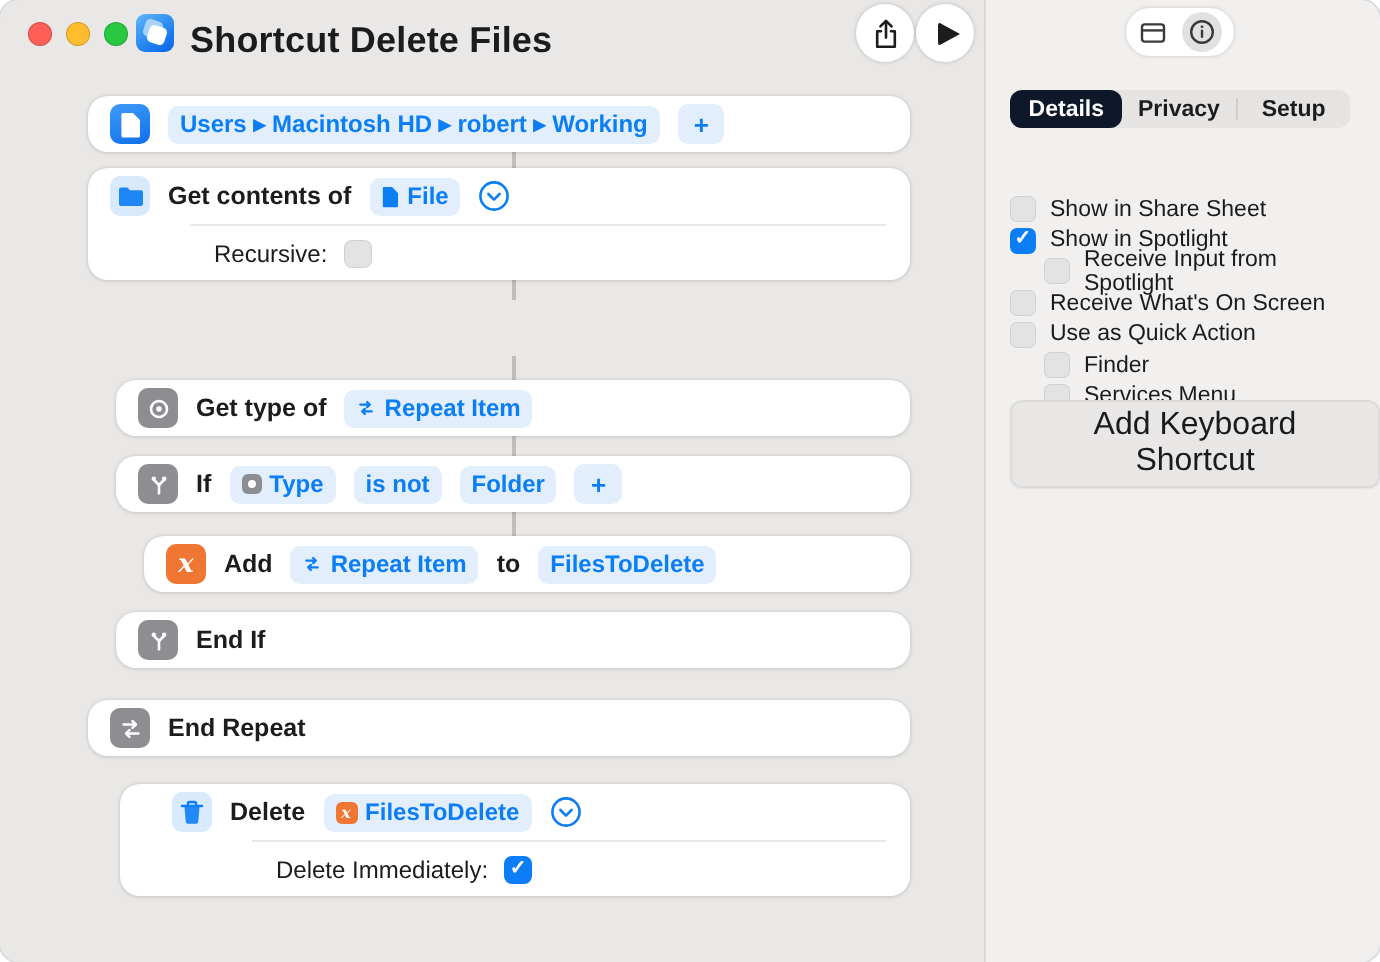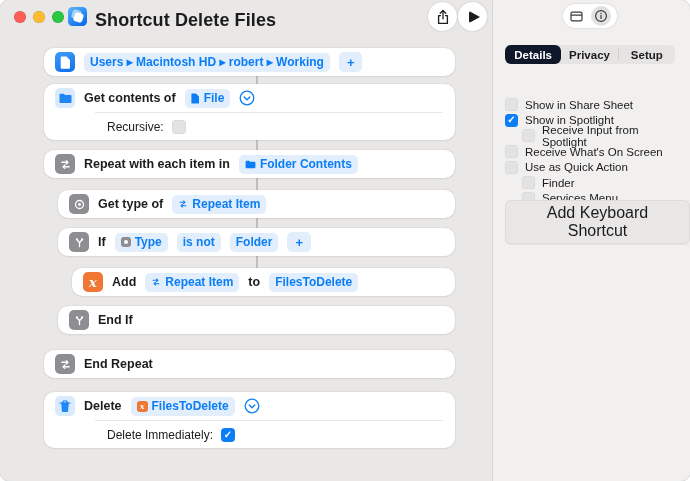--- a/index.html
+++ b/index.html
@@ -22,21 +22,21 @@
   .play-tri{width:0;height:0;border-left:11px solid #1c1c1e;border-top:6.5px solid transparent;
     border-bottom:6.5px solid transparent;margin-left:3px;border-radius:2px;}
   
   .card{position:absolute;right:37px;background:#fff;border-radius:10px;
     box-shadow:0 0 2px rgba(0,0,0,.14),0 1px 2px rgba(0,0,0,.05);}
   .crow{display:flex;align-items:center;height:28px;padding:0 12px 0 11px;gap:9px;}
   .crow.sub{height:27px;padding-left:51px;gap:8px;}
   .cdiv{height:1px;background:#e8e8e8;margin:0 12px 0 51px;}
   .c1{left:44px;top:48px;}  .c2{left:44px;top:84px;}  .c3{left:44px;top:150px;}
   .c4{left:58px;top:190px;} .c5{left:58px;top:228px;} .c6{left:72px;top:268px;}
-  .c7{left:58px;top:306px;} .c8{left:44px;top:350px;} .c9{left:44px;top:392px;}
+  .c7{left:58px;top:306px;} .c8{left:44px;top:350px;} .c9{left:60px;top:392px;padding-left:15px;}
   .conn{position:absolute;left:256px;width:2px;background:#bfbebd;}
   .n1{top:76px;height:8px;} .n2{top:140px;height:10px;} .n3{top:178px;height:12px;}
   .n4{top:218px;height:10px;} .n5{top:256px;height:12px;}
   .aicon{width:20px;height:20px;border-radius:5px;flex:0 0 auto;display:flex;align-items:center;justify-content:center;}
   .ai-blue{background:linear-gradient(160deg,#3f9bf7,#0f6fec);}
   .ai-lblue{background:#d9eafc;}
   .ai-gray{background:#8d8d92;}
   .ai-orange{background:#ef7733;color:#fff;font-family:"DejaVu Serif",serif;font-style:italic;font-weight:700;font-size:13px;}
   .alabel{font-size:12.5px;font-weight:700;color:#1c1c1e;white-space:nowrap;}
   .sublabel{font-size:12px;font-weight:400;color:#1c1c1e;margin-left:12px;}
@@ -138,39 +138,20 @@
           </svg>
         </span>
       </div>
       <div class="cdiv"></div>
       <div class="crow sub">
         <span class="sublabel">Recursive:</span>
         <span class="cbx"></span>
       </div>
     </div>
 
-    <div class="card c3">
-      <div class="crow">
-        <span class="aicon ai-gray">
-          <svg width="13" height="13" viewBox="0 0 14 14" fill="none" stroke="#fff" stroke-width="1.4" stroke-linecap="round" stroke-linejoin="round">
-            <path d="M3 4.6 h6.3"></path>
-              <path d="M7.8 2.8 L9.6 4.6 L7.8 6.4"></path>
-            <path d="M11 9.4 h-6.3"></path>
-              <path d="M6.2 7.6 L4.4 9.4 L6.2 11.2"></path>
-          </svg>
-        </span>
-        <span class="alabel">Repeat with each item in</span>
-        <span class="pill">
-          <svg width="11" height="9" viewBox="0 0 13 11">
-              <path fill="#0b7ef5" d="M0.5 1.8 a1 1 0 0 1 1 -1 h3.2 l1.3 1.3 h5.5 a1 1 0 0 1 1 1 v5.9 a1 1 0 0 1 -1 1 h-10 a1 1 0 0 1 -1 -1 z"></path>
-            </svg>
-          <span>Folder Contents</span>
-        </span>
-      </div>
-    </div>
 
     <div class="card c4">
       <div class="crow">
         <span class="aicon ai-gray">
           <svg width="13" height="13" viewBox="0 0 14 14" fill="none">
               <circle cx="7" cy="7" r="4.3" stroke="#fff" stroke-width="1.4"></circle>
               <circle cx="7" cy="7" r="1.5" fill="#fff"></circle>
             </svg>
         </span>
         <span class="alabel">Get type of</span>

